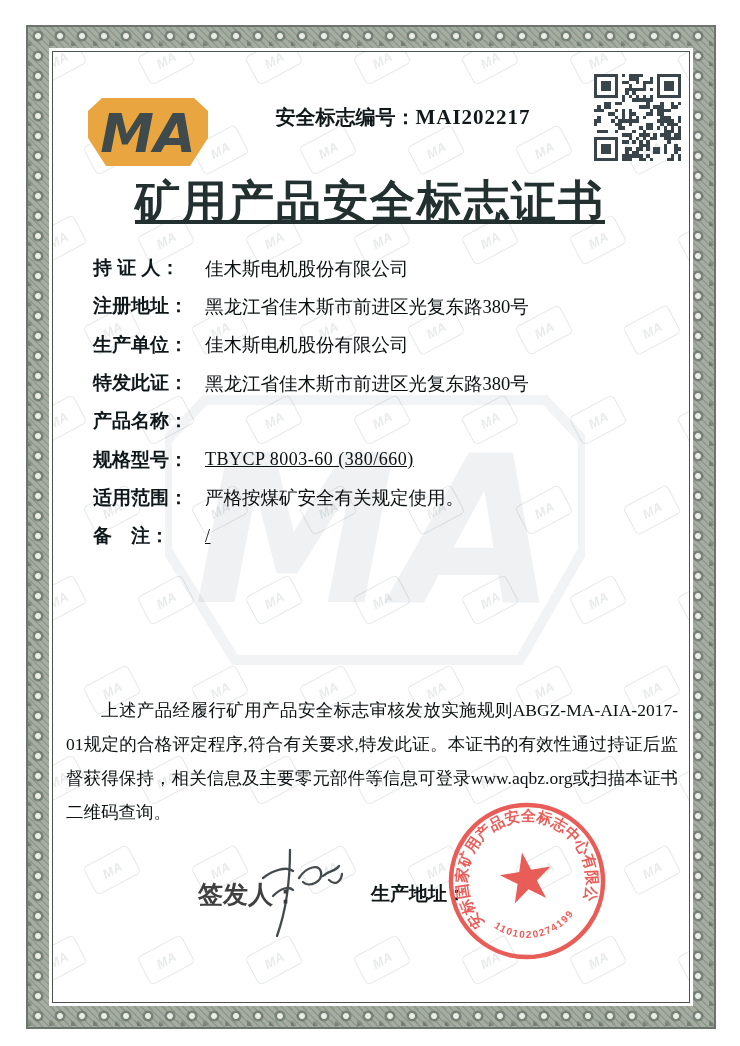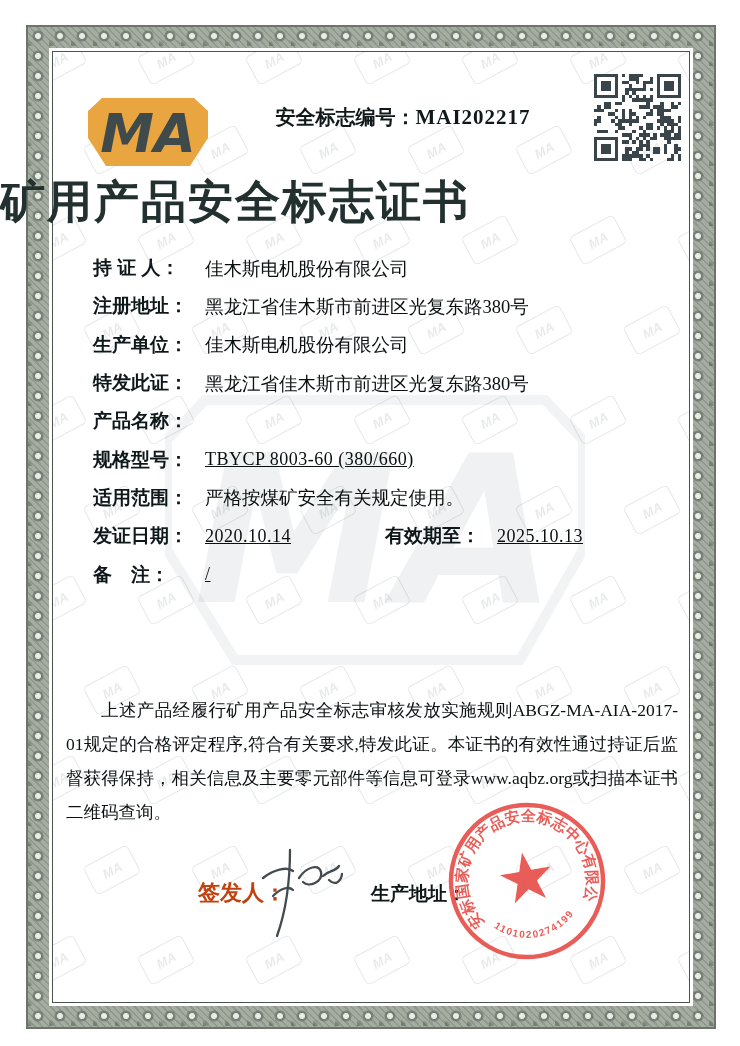--- a/index.html
+++ b/index.html
@@ -23,38 +23,38 @@
            font-weight:bold;font-style:italic;font-size:13px;color:rgba(138,150,155,0.20);}
   .big-wm{position:absolute;left:165px;top:390px;width:420px;height:280px;z-index:0;}
   .ct{position:absolute;z-index:2;}
   
   .logo{left:88px;top:98px;width:120px;height:68px;}
   .cert-no{left:0;top:104px;width:100%;text-align:center;padding-left:66px;box-sizing:border-box;
            color:#10181a;font-size:20px;font-weight:bold;}
   .cert-no .no-val{font-family:"Liberation Serif","DejaVu Serif",serif;font-weight:bold;
                    font-size:21px;letter-spacing:1px;}
   .qr{left:594px;top:74px;}
-  .title{left:0;top:172px;width:100%;text-align:left;font-size:45px;font-weight:bold;
-         font-family:"Liberation Serif","DejaVu Serif",serif;color:#22302f;letter-spacing:2px;}
+  .title{left:0;top:172px;width:100%;text-align:center;font-size:45px;font-weight:bold;
+         font-family:"Liberation Serif","DejaVu Serif",serif;color:#22302f;letter-spacing:2px;text-decoration:underline;}
   
   .fields{left:93px;top:249px;width:572px;}
   .row{height:38.3px;display:flex;align-items:center;}
   .lbl{font-weight:bold;font-size:19px;color:#0e171a;white-space:pre;min-width:112px;flex:none;}
   .val{font-size:18.5px;color:#0a0f10;font-family:"Liberation Serif","DejaVu Serif",serif;white-space:pre;}
   .val.latin{font-size:18px;letter-spacing:0.5px;text-decoration:underline;}
   .val.std{font-size:16.5px;letter-spacing:0;}
   .row .lbl.wide{min-width:0;margin-right:10px;}
   .expiry-lbl{margin-left:94px;}
   
   .para{left:66px;top:693px;width:612px;font-size:17.5px;line-height:1.95;
         font-family:"Liberation Serif","DejaVu Serif",serif;color:#0c1112;
         text-indent:2em;text-align:justify;}
   
   .shield{left:80px;top:841px;width:100px;height:112px;}
-  .signer{left:198px;top:878px;font-size:22px;font-weight:bold;color:#c2410c;}
+  .signer{left:198px;top:878px;font-size:25px;font-weight:bold;color:#404040;}
   .signature{left:243px;top:836px;width:100px;height:110px;}
   .dept{left:371px;top:881px;font-size:19px;font-weight:bold;color:#10181a;}
   .stamp{left:447px;top:801px;width:160px;height:160px;transform:rotate(-10deg);opacity:0.92;z-index:3;}
 </style>
 </head>
 <body>
 
 <div class="page">
   <div class="band"></div>
   <div class="band-inner"></div>
@@ -474,26 +474,20 @@
       </div>
     <div class="row">
         <span class="lbl">规格型号：</span>
         <span class="val latin">TBYCP 8003-60 (380/660)</span>
       </div>
     <div class="row">
         <span class="lbl">适用范围：</span>
         <span class="val">严格按煤矿安全有关规定使用。</span>
       </div>
     <div class="row">
-      <span class="lbl">发证日期：</span>
-        <span class="val latin">2020.10.14</span>
-      <span class="lbl expiry-lbl">有效期至：</span>
-        <span class="val latin">2025.10.13</span>
-    </div>
-    <div class="row">
         <span class="lbl">备　注：</span>
         <span class="val latin">/</span>
       </div>
   </div>
 
   <div class="ct para">上述产品经履行矿用产品安全标志审核发放实施规则ABGZ-MA-AIA-2017-01规定的合格评定程序,符合有关要求,特发此证。本证书的有效性通过持证后监督获得保持，相关信息及主要零元部件等信息可登录www.aqbz.org或扫描本证书二维码查询。</div>
 
   <div class="ct signer">签发人：</div>
   <div class="ct signature">
     <svg width="100" height="110" viewBox="0 0 100 110">

